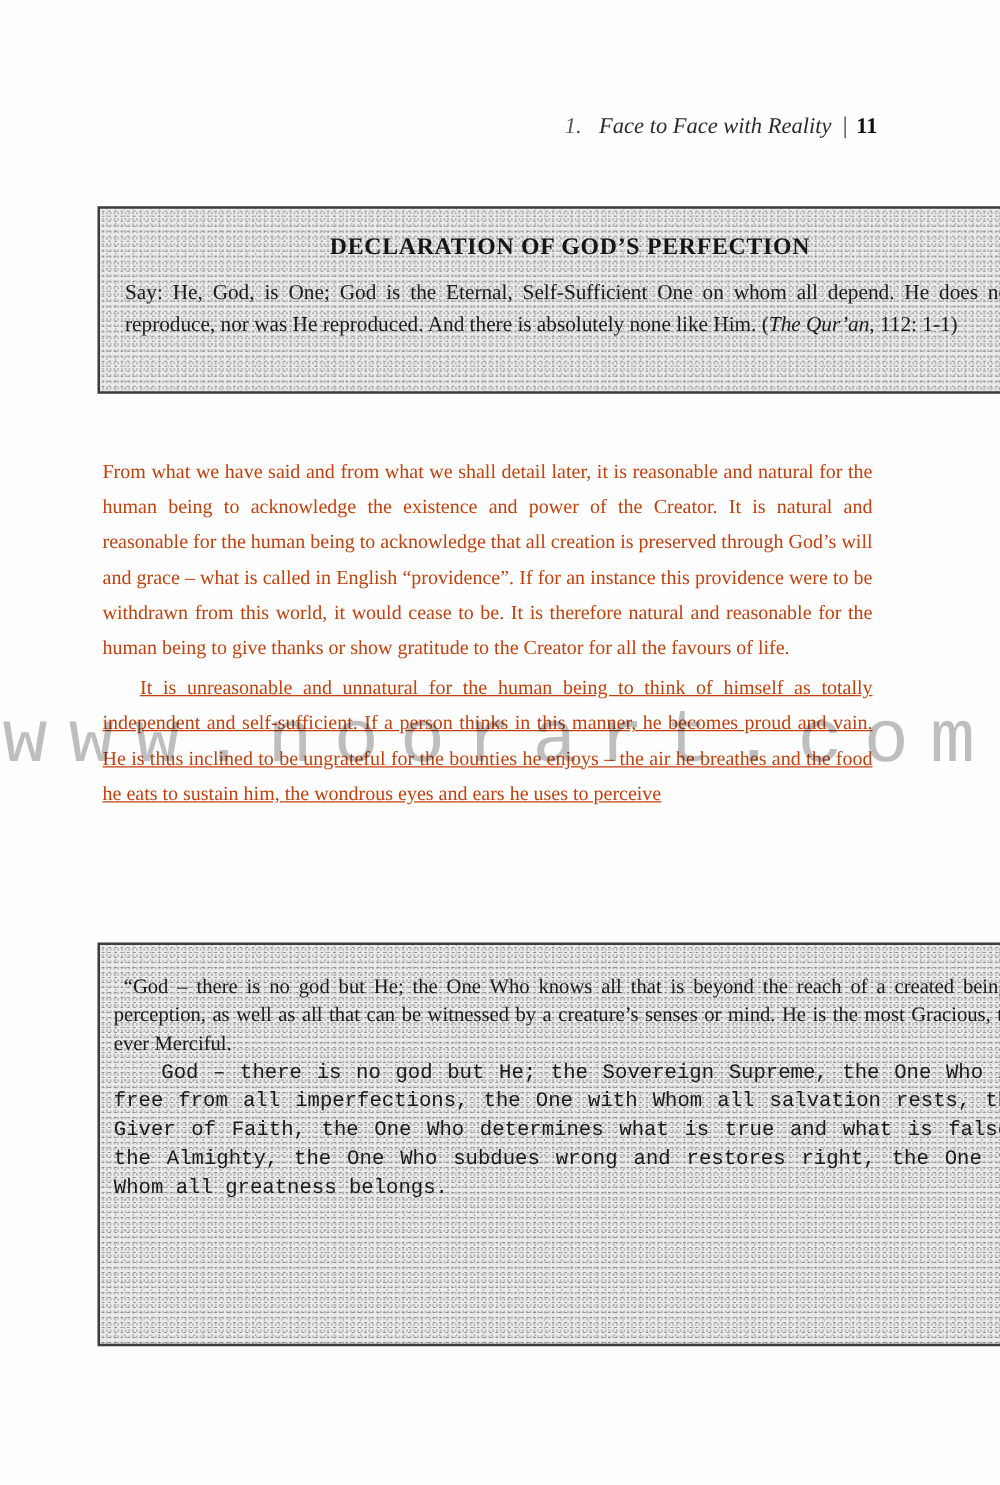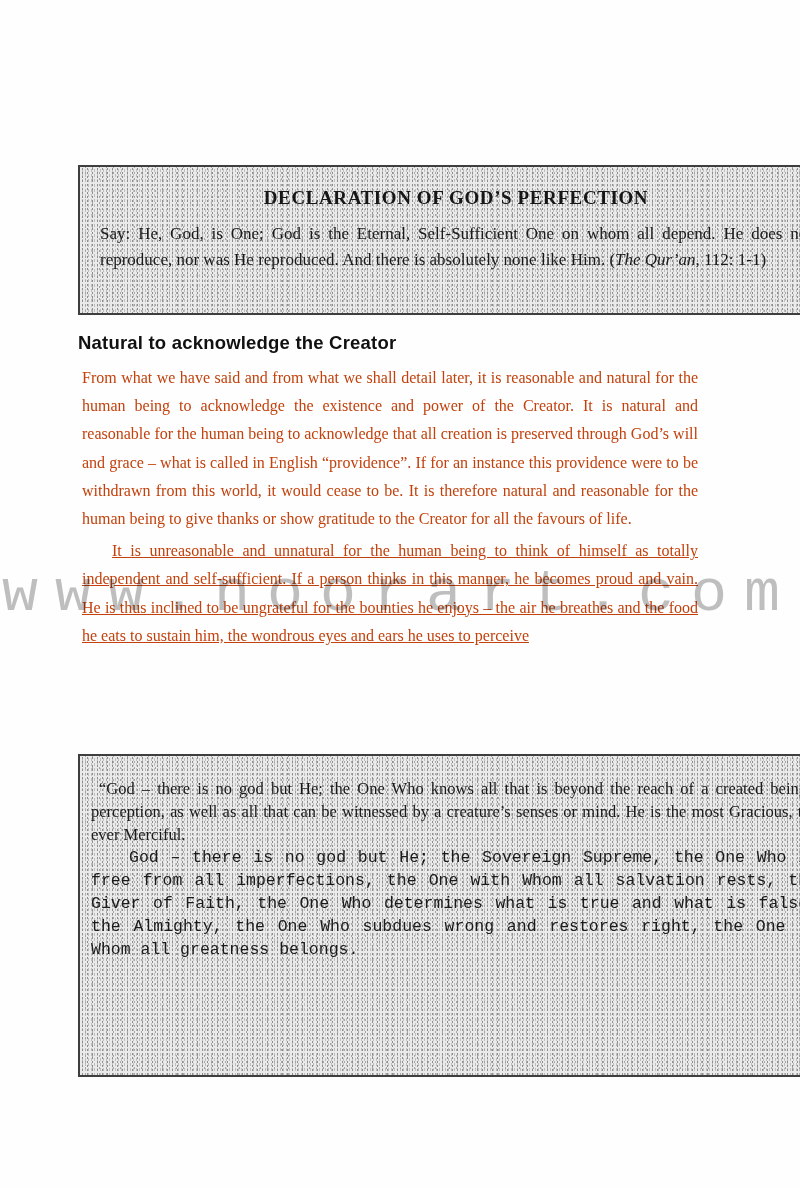--- a/index.html
+++ b/index.html
@@ -97,27 +97,29 @@
     mix-blend-mode: multiply;
     z-index: 5;
     pointer-events: none;
   }
 </style>
 </head>
 <body>
 
 <div class="page">
 
+  <div class="header">
+    <span class="ch-num">1.</span><span class="ch-title">Face to Face with Reality</span><span class="sep">|</span><span class="pg-num">11</span>
+  </div>
 
   <div class="box box1">
     <div class="box-title">DECLARATION OF GOD’S PERFECTION</div>
     <p class="box-body"><span>Say: He, God, is One; God is the Eternal, Self-Sufficient One on whom all depend. He does not reproduce, nor was He reproduced. And there is absolutely none like Him. (</span><i>The Qur’an</i><span>, 112: 1-1)</span></p>
   </div>
 
-  <h2 class="section-heading">Natural to acknowledge the Creator</h2>
 
   <div class="body-copy">
     <p>From what we have said and from what we shall detail later, it is reasonable and natural for the human being to acknowledge the existence and power of the Creator. It is natural and reasonable for the human being to acknowledge that all creation is preserved through God’s will and grace – what is called in English “providence”. If for an instance this providence were to be withdrawn from this world, it would cease to be. It is therefore natural and reasonable for the human being to give thanks or show gratitude to the Creator for all the favours of life.</p>
     <p class="indent">It is unreasonable and unnatural for the human being to think of himself as totally independent and self-sufficient. If a person thinks in this manner, he becomes proud and vain. He is thus inclined to be ungrateful for the bounties he enjoys – the air he breathes and the food he eats to sustain him, the wondrous eyes and ears he uses to perceive</p>
   </div>
 
   <div class="watermark">www.noorart.com</div>
 
   <div class="box box2">
     <p class="p1">“God – there is no god but He; the One Who knows all that is beyond the reach of a created being’s perception, as well as all that can be witnessed by a creature’s senses or mind. He is the most Gracious, the ever Merciful.</p>

